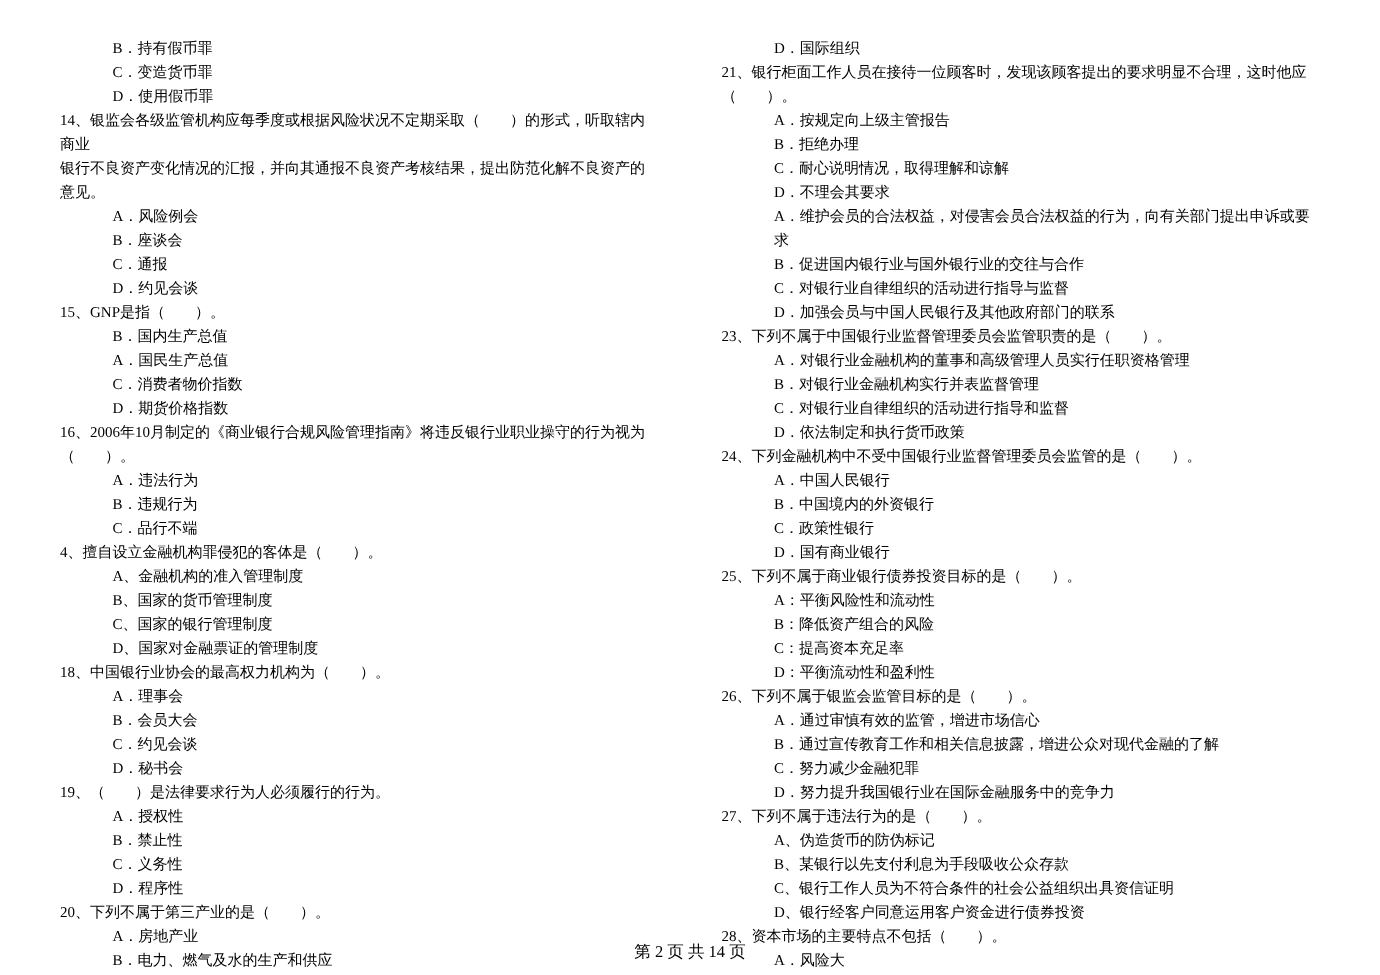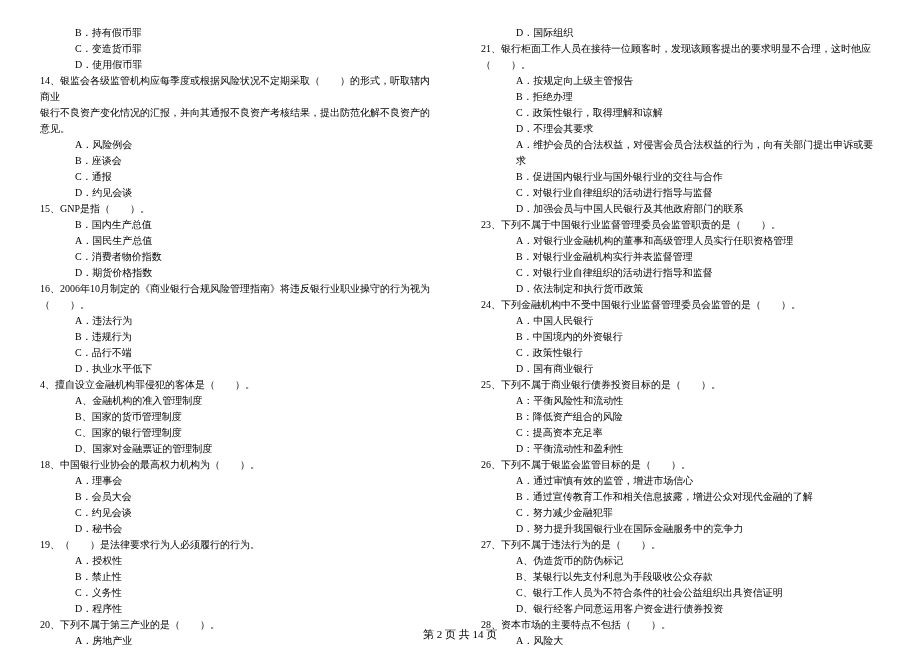--- a/index.html
+++ b/index.html
@@ -54,21 +54,20 @@
     <div class="opt">B．国内生产总值</div>
     <div class="opt">A．国民生产总值</div>
     <div class="opt">C．消费者物价指数</div>
     <div class="opt">D．期货价格指数</div>
 
     <div class="stem">16、2006年10月制定的《商业银行合规风险管理指南》将违反银行业职业操守的行为视为</div>
     <div class="stem">（　　）。</div>
     <div class="opt">A．违法行为</div>
     <div class="opt">B．违规行为</div>
     <div class="opt">C．品行不端</div>
-    <div class="opt">D．执业水平低下</div>
 
     <div class="stem">4、擅自设立金融机构罪侵犯的客体是（　　）。</div>
     <div class="opt">A、金融机构的准入管理制度</div>
     <div class="opt">B、国家的货币管理制度</div>
     <div class="opt">C、国家的银行管理制度</div>
     <div class="opt">D、国家对金融票证的管理制度</div>
 
     <div class="stem">18、中国银行业协会的最高权力机构为（　　）。</div>
     <div class="opt">A．理事会</div>
     <div class="opt">B．会员大会</div>
@@ -87,21 +86,21 @@
 
   </div>
 
   <div class="col">
     <div class="opt">D．国际组织</div>
 
     <div class="stem">21、银行柜面工作人员在接待一位顾客时，发现该顾客提出的要求明显不合理，这时他应</div>
     <div class="stem">（　　）。</div>
     <div class="opt">A．按规定向上级主管报告</div>
     <div class="opt">B．拒绝办理</div>
-    <div class="opt">C．政策性银行，取得理解和谅解</div>
+    <div class="opt">C．耐心说明情况，取得理解和谅解</div>
     <div class="opt">D．不理会其要求</div>
 
     <div class="opt">A．维护会员的合法权益，对侵害会员合法权益的行为，向有关部门提出申诉或要求</div>
     <div class="opt">B．促进国内银行业与国外银行业的交往与合作</div>
     <div class="opt">C．对银行业自律组织的活动进行指导与监督</div>
     <div class="opt">D．加强会员与中国人民银行及其他政府部门的联系</div>
 
     <div class="stem">23、下列不属于中国银行业监督管理委员会监管职责的是（　　）。</div>
     <div class="opt">A．对银行业金融机构的董事和高级管理人员实行任职资格管理</div>
     <div class="opt">B．对银行业金融机构实行并表监督管理</div>

